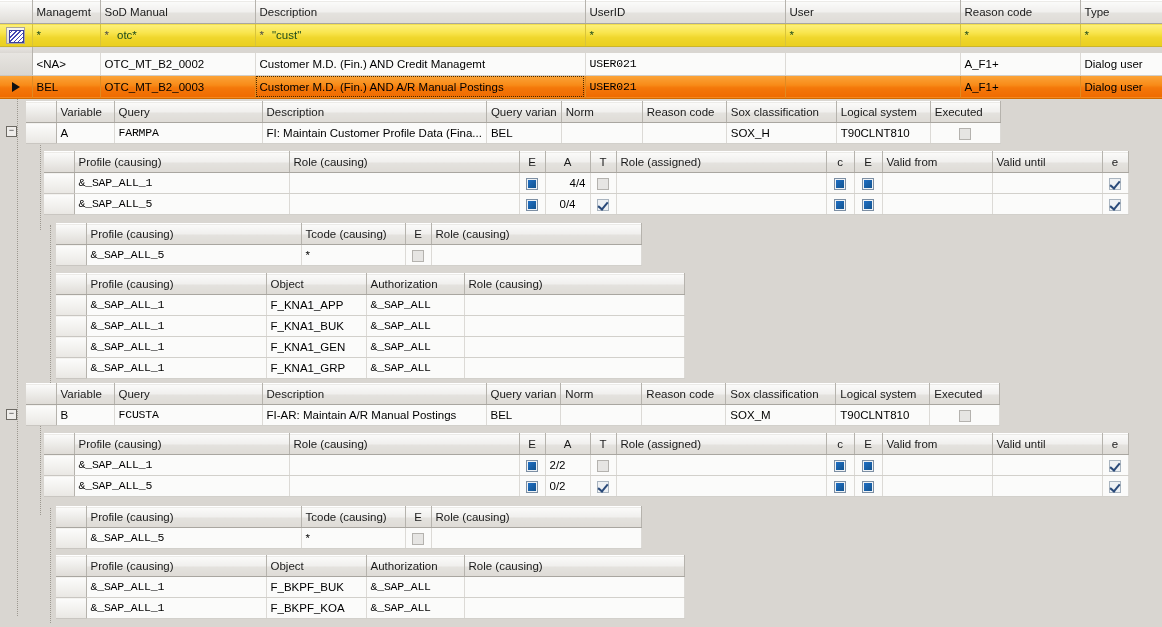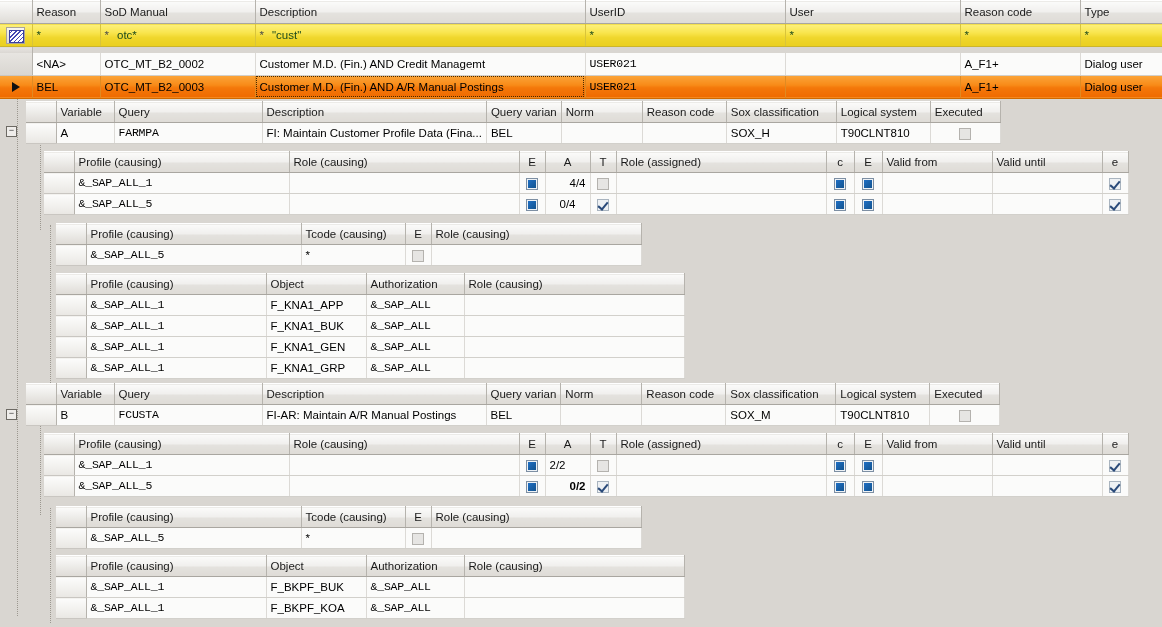--- a/index.html
+++ b/index.html
@@ -156,21 +156,21 @@
         <col style="width:155px">
         <col style="width:330px">
         <col style="width:200px">
         <col style="width:175px">
         <col style="width:120px">
         <col style="width:110px">
       </colgroup>
     <thead>
         <tr id="t0head">
           <th class="hcorner"></th>
-          <th>Reason</th>
+          <th>Managemt</th>
           <th>SoD Manual</th>
           <th>Description</th>
           <th>UserID</th>
           <th>User</th>
           <th>Reason code</th>
           <th>Type</th>
         </tr>
       </thead>
     <tbody id="t0body">
         <tr class="filterrow">
@@ -480,21 +480,21 @@
           <td class="cell-center"><span class="sq filled"></span></td>
           <td class=""></td>
           <td class=""></td>
           <td class="cell-center"><span class="cb lite on"></span></td>
         </tr>
         <tr>
           <td class="handle"></td>
           <td class=" mono">&amp;_SAP_ALL_5</td>
           <td class=""></td>
           <td class="cell-center"><span class="sq filled"></span></td>
-          <td class="" style="text-align: right; font-weight: bold;">0/2</td>
+          <td class="" style="text-align: left;">0/2</td>
           <td class="cell-center"><span class="cb lite on"></span></td>
           <td class=""></td>
           <td class="cell-center"><span class="sq filled"></span></td>
           <td class="cell-center"><span class="sq filled"></span></td>
           <td class=""></td>
           <td class=""></td>
           <td class="cell-center"><span class="cb lite on"></span></td>
         </tr>
       </tbody>
   </table>

